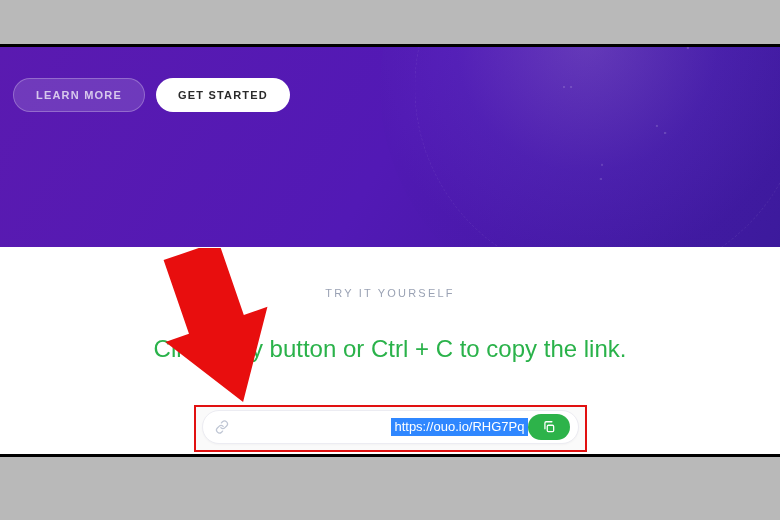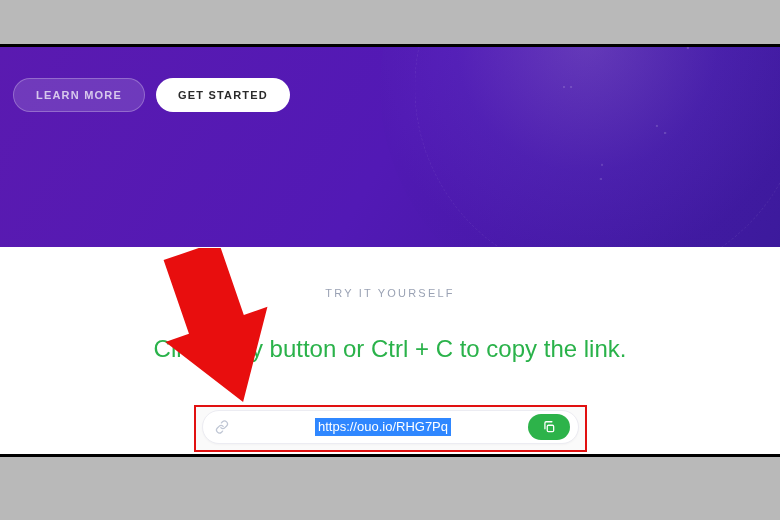--- a/index.html
+++ b/index.html
@@ -122,21 +122,21 @@
       box-shadow: 0 1px 2px rgba(0,0,0,0.03);
     }
     .link-icon-wrap {
       color: #bfc6d4;
       display: flex;
       align-items: center;
       margin-right: 10px;
     }
     .link-text {
       flex: 1;
-      text-align: center;
+      text-align: right;
       font-size: 13px;
       color: #fff;
     }
     .link-text .sel {
       background: #2f87ff;
       padding: 1px 3px 2px 3px;
     }
     .copy-btn {
       width: 42px;
       height: 26px;

